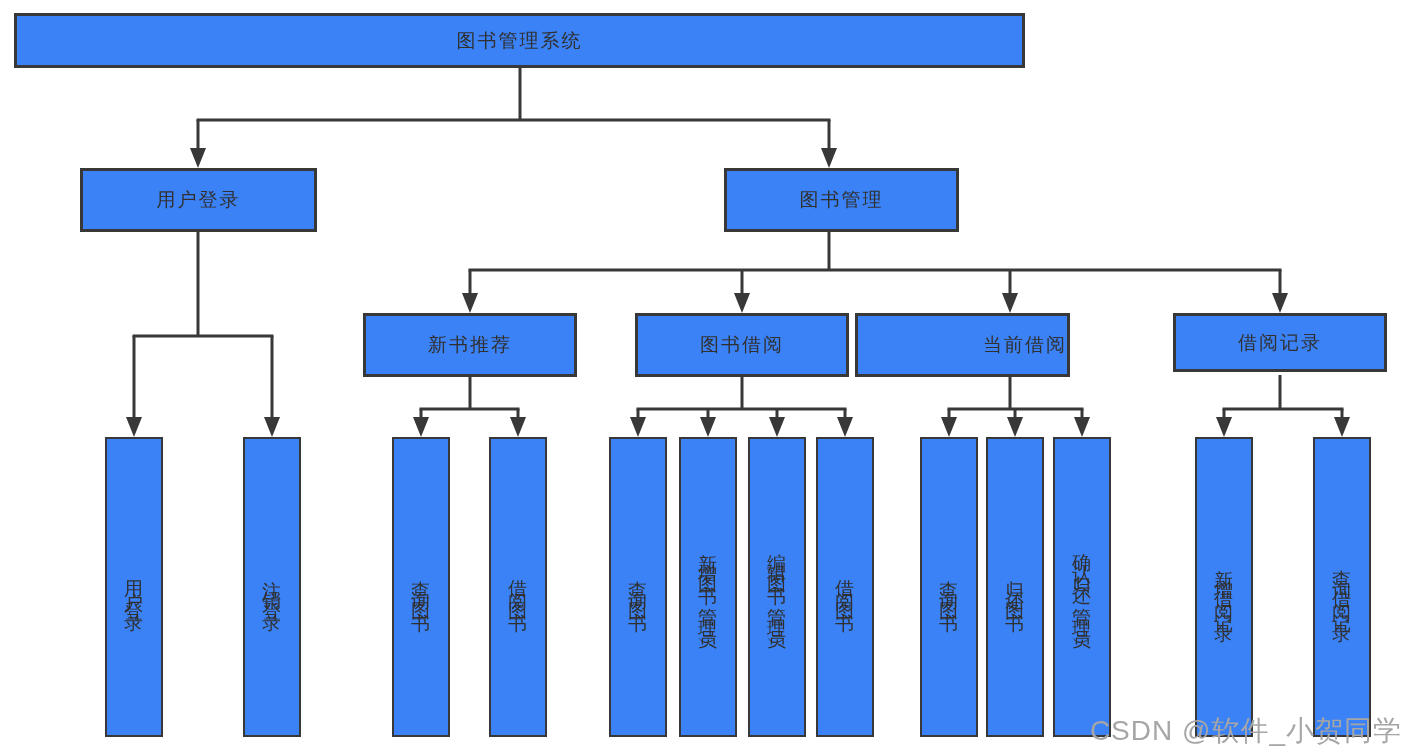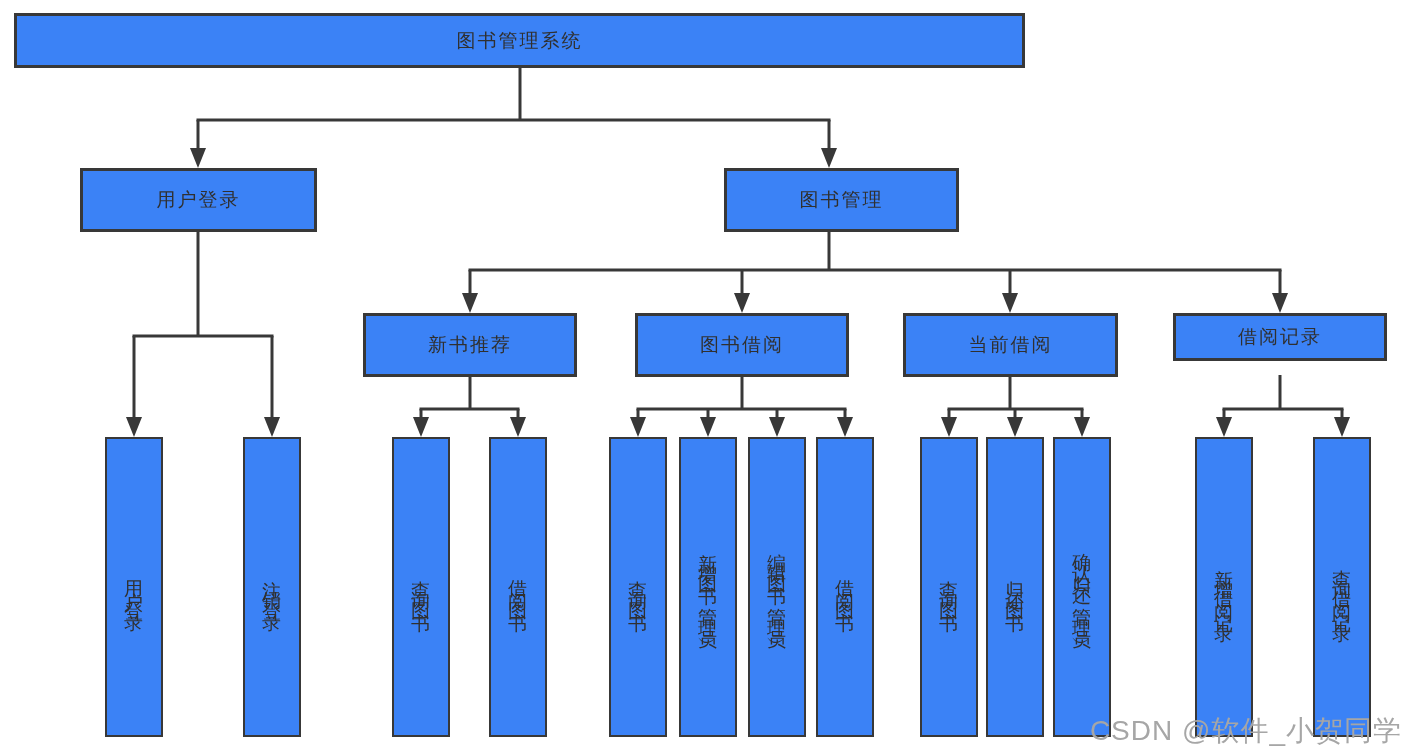--- a/index.html
+++ b/index.html
@@ -133,24 +133,24 @@
 <div class="node" style="left:712px; top:168px; width:235px; height:64px;margin-left:12px;">
   <span class="lbl">图书管理</span>
 </div>
 
 <div class="node" style="left:363px; top:313px; width:214px; height:64px;">
   <span class="lbl">新书推荐</span>
 </div>
 <div class="node" style="left:635px; top:313px; width:214px; height:64px;">
   <span class="lbl">图书借阅</span>
 </div>
-<div class="node" style="left:903px; top:313px; width:215px; height:64px;">
+<div class="node" style="left:855px; top:313px; width:215px; height:64px;justify-content:flex-end;">
   <span class="lbl">当前借阅</span>
 </div>
-<div class="node" style="left:1173px; top:313px; width:214px; height:48px;">
+<div class="node" style="left:1173px; top:313px; width:214px; height:59px;">
   <span class="lbl">借阅记录</span>
 </div>
 
 <div class="node leaf" style="left:105px; top:437px; width:58px; height:300px;">
   <span class="lbl">用户登录</span>
 </div>
 <div class="node leaf" style="left:243px; top:437px; width:58px; height:300px;">
   <span class="lbl">注销登录</span>
 </div>
 <div class="node leaf" style="left:392px; top:437px; width:58px; height:300px;">

